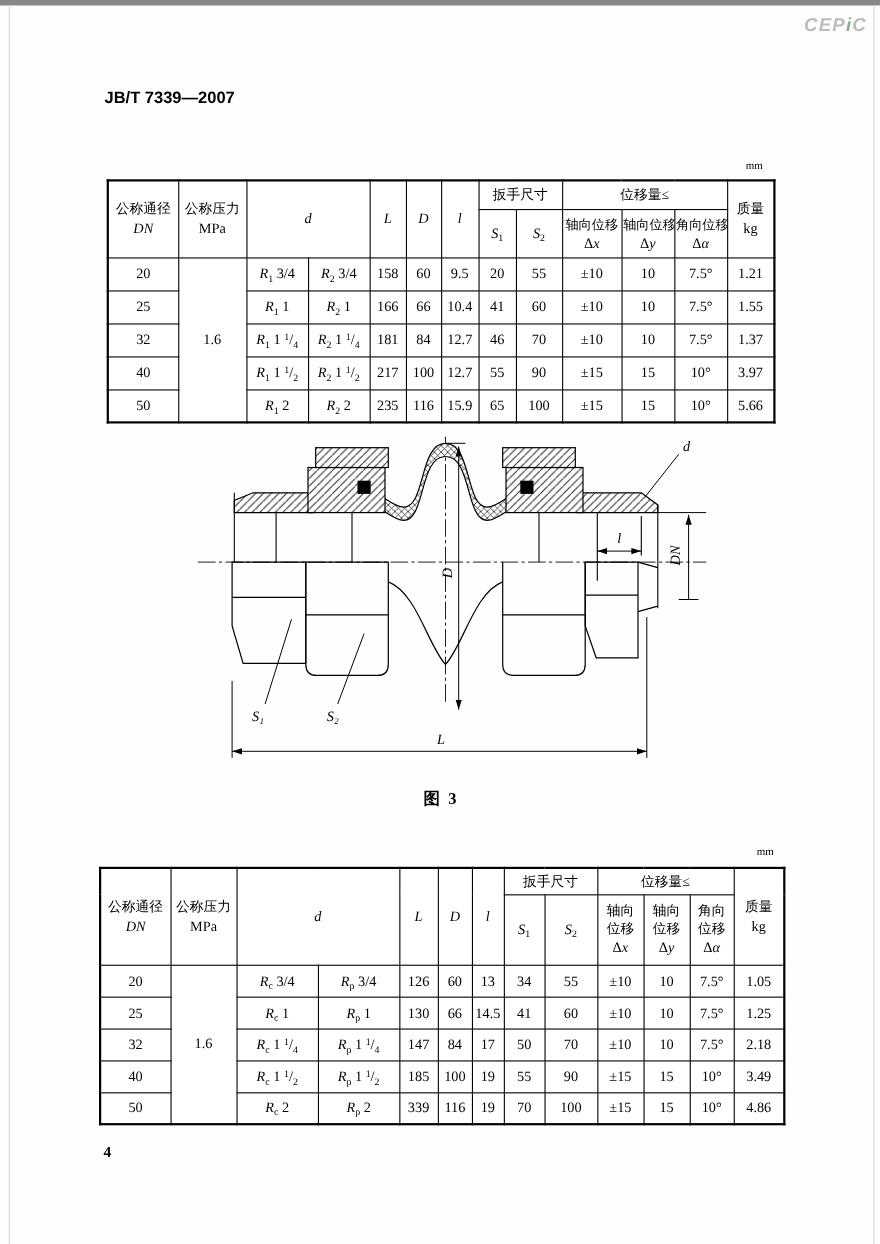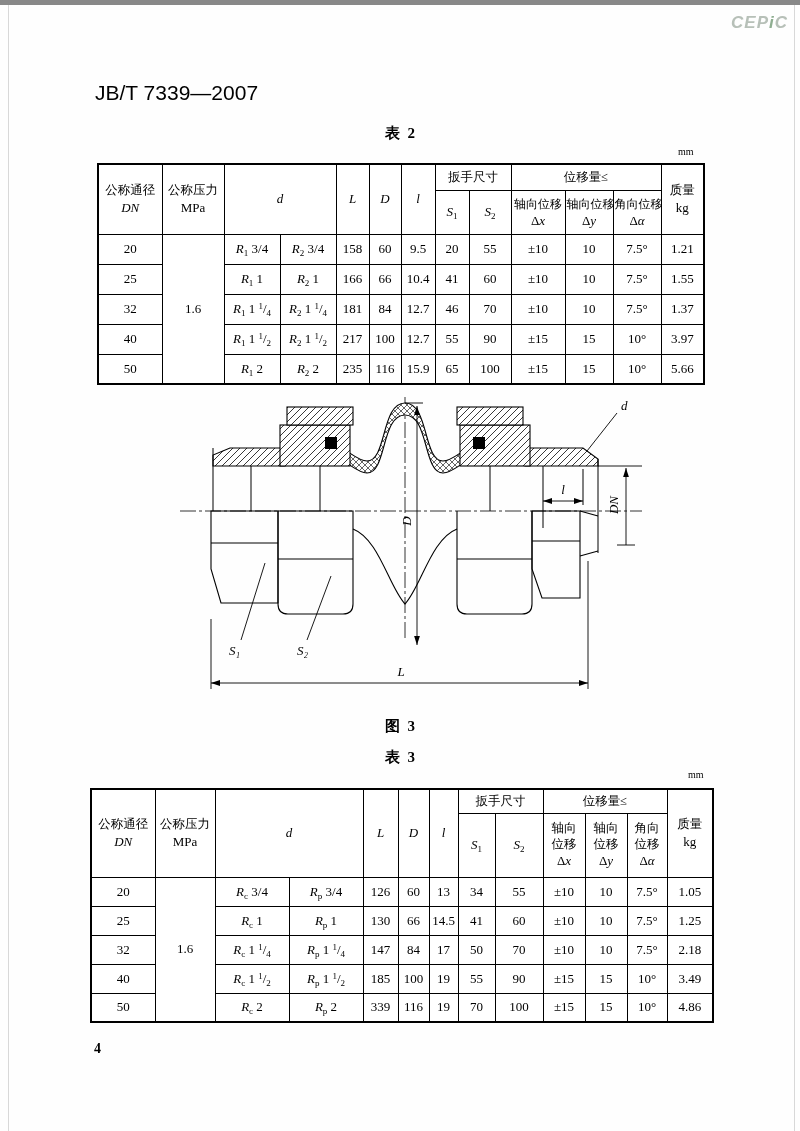--- a/index.html
+++ b/index.html
@@ -8,21 +8,21 @@
   .scan-edge{position:absolute;background:#d8d8d8;}
   #edge-l{left:8px;top:0;width:1px;height:1131px;}
   #edge-r{left:794px;top:0;width:1px;height:1131px;}
   #edge-b{left:8px;top:1126px;width:787px;height:1px;}
 
   #logo{position:absolute;top:8px;right:12px;font-family:"Liberation Sans",sans-serif;
         font-style:italic;font-weight:bold;font-size:17px;letter-spacing:1px;color:#b7c0b8;}
   #logo .gi{color:#8fae91;}
 
   #std-code{position:absolute;left:95px;top:76px;font-family:"Liberation Sans",sans-serif;
-        font-weight:normal;font-size:21px;}
+        font-weight:bold;font-size:15px;}
   .caption{position:absolute;width:800px;text-align:center;font-weight:bold;font-size:15px;white-space:pre;}
   #t2-title{top:119px;left:0;}
   #fig3-cap{top:712px;left:0;text-align:center;}
   #t3-title{top:743px;left:0;}
   .unit{position:absolute;font-size:10px;}
   #t2-unit{top:141px;left:678px;}
   #t3-unit{top:764px;left:688px;}
   #page-num{position:absolute;left:94px;top:1036px;font-size:14px;font-weight:bold;}
 
   table{border-collapse:collapse;table-layout:fixed;position:absolute;background:#fff;}
@@ -52,21 +52,20 @@
 
 <div id="page">
   <div class="scan-edge" id="edge-l"></div>
   <div class="scan-edge" id="edge-r"></div>
   <div class="scan-edge" id="edge-b"></div>
 
   <div id="logo"><span>CEP</span><span class="gi">i</span><span>C</span></div>
 
   <div id="std-code">JB/T 7339—2007</div>
 
-  <div id="t2-title" class="caption">表  2</div>
   <div id="t2-unit" class="unit">mm</div>
 
   <table id="table2">
     <colgroup>
       <col style="width:64px">
         <col style="width:62px">
         <col style="width:56px">
         <col style="width:56px">
       <col style="width:33px">
         <col style="width:32px">
@@ -302,21 +301,20 @@
     <g>
       <line x1="56" y1="226" x2="56" y2="296" stroke="#000" stroke-width="0.9"></line>
       <line x1="433" y1="168" x2="433" y2="296" stroke="#000" stroke-width="0.9"></line>
       <line x1="56" y1="290" x2="433" y2="290" stroke="#000" stroke-width="0.9" marker-start="url(#mS)" marker-end="url(#mE)"></line>
       <text x="246" y="283" text-anchor="middle">L</text>
     </g>
   </svg>
 
   <div id="fig3-cap" class="caption">图  3</div>
 
-  <div id="t3-title" class="caption">表  3</div>
   <div id="t3-unit" class="unit">mm</div>
 
   <table id="table3">
     <colgroup>
       <col style="width:64px">
         <col style="width:60px">
         <col style="width:74px">
         <col style="width:74px">
       <col style="width:35px">
         <col style="width:31px">

